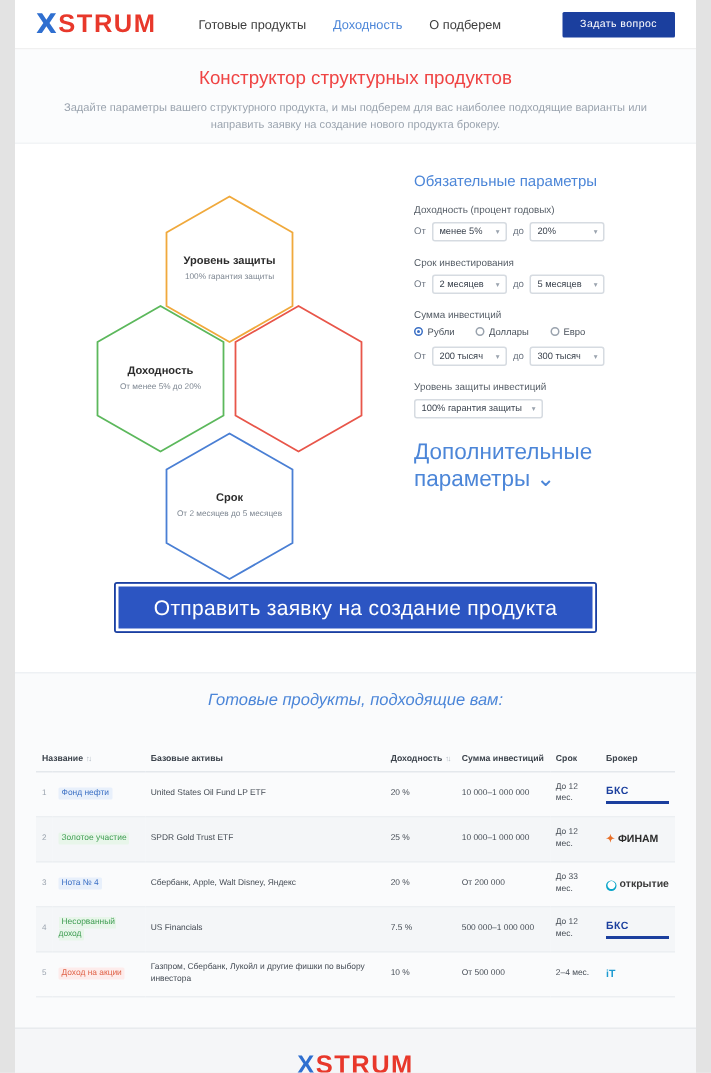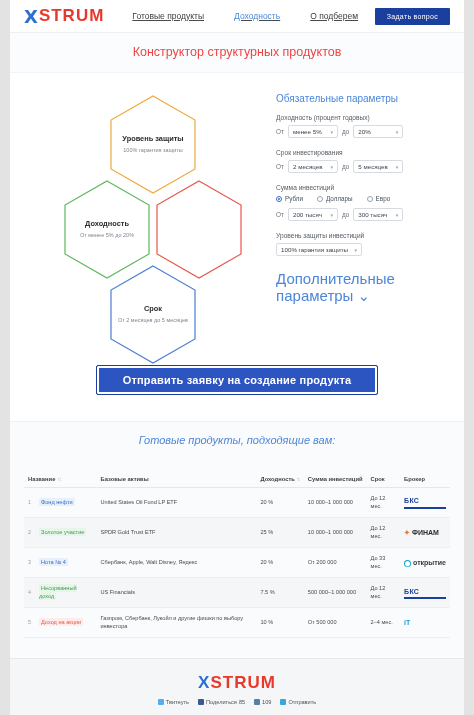--- a/index.html
+++ b/index.html
@@ -28,21 +28,21 @@
   .header{
     height:33px;
     display:flex; align-items:center;
     padding:0 14px;
     background:#ffffff;
     border-bottom:1px solid #f0f0f0;
   }
   .logo{ display:flex; align-items:center; font-weight:bold; letter-spacing:1px; font-size:17px; }
   .logo .x{ color:#2f6fd0; font-family:"DejaVu Sans", sans-serif; font-size:18px; }
   .logo .s{ color:#e8382b; }
-  .nav{ display:flex; align-items:center; gap:30px; margin-left:28px;text-decoration:underline; }
+  .nav{ display:flex; align-items:center; gap:18px; margin-left:28px; }
   .nav a{ font-size:8.5px; color:#3c3c3c; text-decoration:none; }
   .nav a.active{ color:#4c86d8; }
   .ask-btn{
     margin-left:auto;
     background:#1b3f9e;
     color:#fff;
     font-size:7px;
     padding:5px 12px;
     border:none;
     border-radius:1px;
@@ -73,21 +73,21 @@
   .hex{
     position:absolute;
     width:86px; height:99px;
     display:flex; flex-direction:column; align-items:center; justify-content:center;
     text-align:center;
   }
   .hex svg{ position:absolute; inset:0; width:100%; height:100%; }
   .hex .inner{ position:relative; z-index:2; padding:0 6px; }
   .hex .t{ font-size:7.4px; font-weight:bold; color:#2c2c2c; line-height:1.2; }
   .hex .s{ font-size:5.5px; color:#7e8792; margin-top:3px; line-height:1.25; }
-  .hex-top  { left:86px; top:16px; }
+  .hex-top  { left:86px; top:28px; }
   .hex-left { left:40px; top:101px; }
   .hex-right{ left:132px; top:101px; }
   .hex-bot  { left:86px; top:186px; }
 
   
   .params{ width:178px; padding-top:14px; }
   .params h2{ font-size:10px; font-weight:400; color:#4c86d8; margin-bottom:10px; }
   .pgroup{ margin-bottom:11px; }
   .plabel{ font-size:6.6px; color:#555d66; margin-bottom:4px; }
   .prow{ display:flex; align-items:center; gap:4px; }
@@ -117,21 +117,21 @@
   }
 
   
   .cta-wrap{ text-align:center; padding:16px 0 26px; background:#fff; }
   .cta{
     display:inline-block;
     background:#2c55c2;
     border:1px solid #1b3f9e;
     box-shadow:0 0 0 2px #ffffff inset;
     color:#fff;
-    font-size:11px; font-weight:bold;
+    font-size:14px; font-weight:normal;
     padding:8px 26px;
     border-radius:2px;
     letter-spacing:.2px;
   }
 
   
   .products{ background:#fafbfc; padding:12px 14px 20px; border-top:1px solid #eef1f4; }
   .products h2{ text-align:center; font-size:11px; font-weight:400; color:#4c86d8; margin-bottom:30px;font-style:italic; }
   table{ width:100%; border-collapse:collapse; }
   thead th{
@@ -188,20 +188,21 @@
     <div class="nav">
       <a href="#">Готовые продукты</a>
       <a href="#" class="active">Доходность</a>
       <a href="#">О подберем</a>
     </div>
     <button class="ask-btn">Задать вопрос</button>
   </div>
 
   <div class="hero">
     <h1>Конструктор структурных продуктов</h1>
+    <p>Задайте параметры вашего структурного продукта, и мы подберем для вас наиболее подходящие варианты или направить заявку на создание нового продукта брокеру.</p>
   </div>
 
   <div class="constructor">
 
     <div class="hexwrap">
       <div class="hex hex-top">
         <svg viewBox="0 0 86 99" preserveAspectRatio="none">
           <polygon points="43,1 85,25 85,74 43,98 1,74 1,25" fill="none" stroke="#f0a93c" stroke-width="1.2"></polygon>
         </svg>
         <div class="inner">

